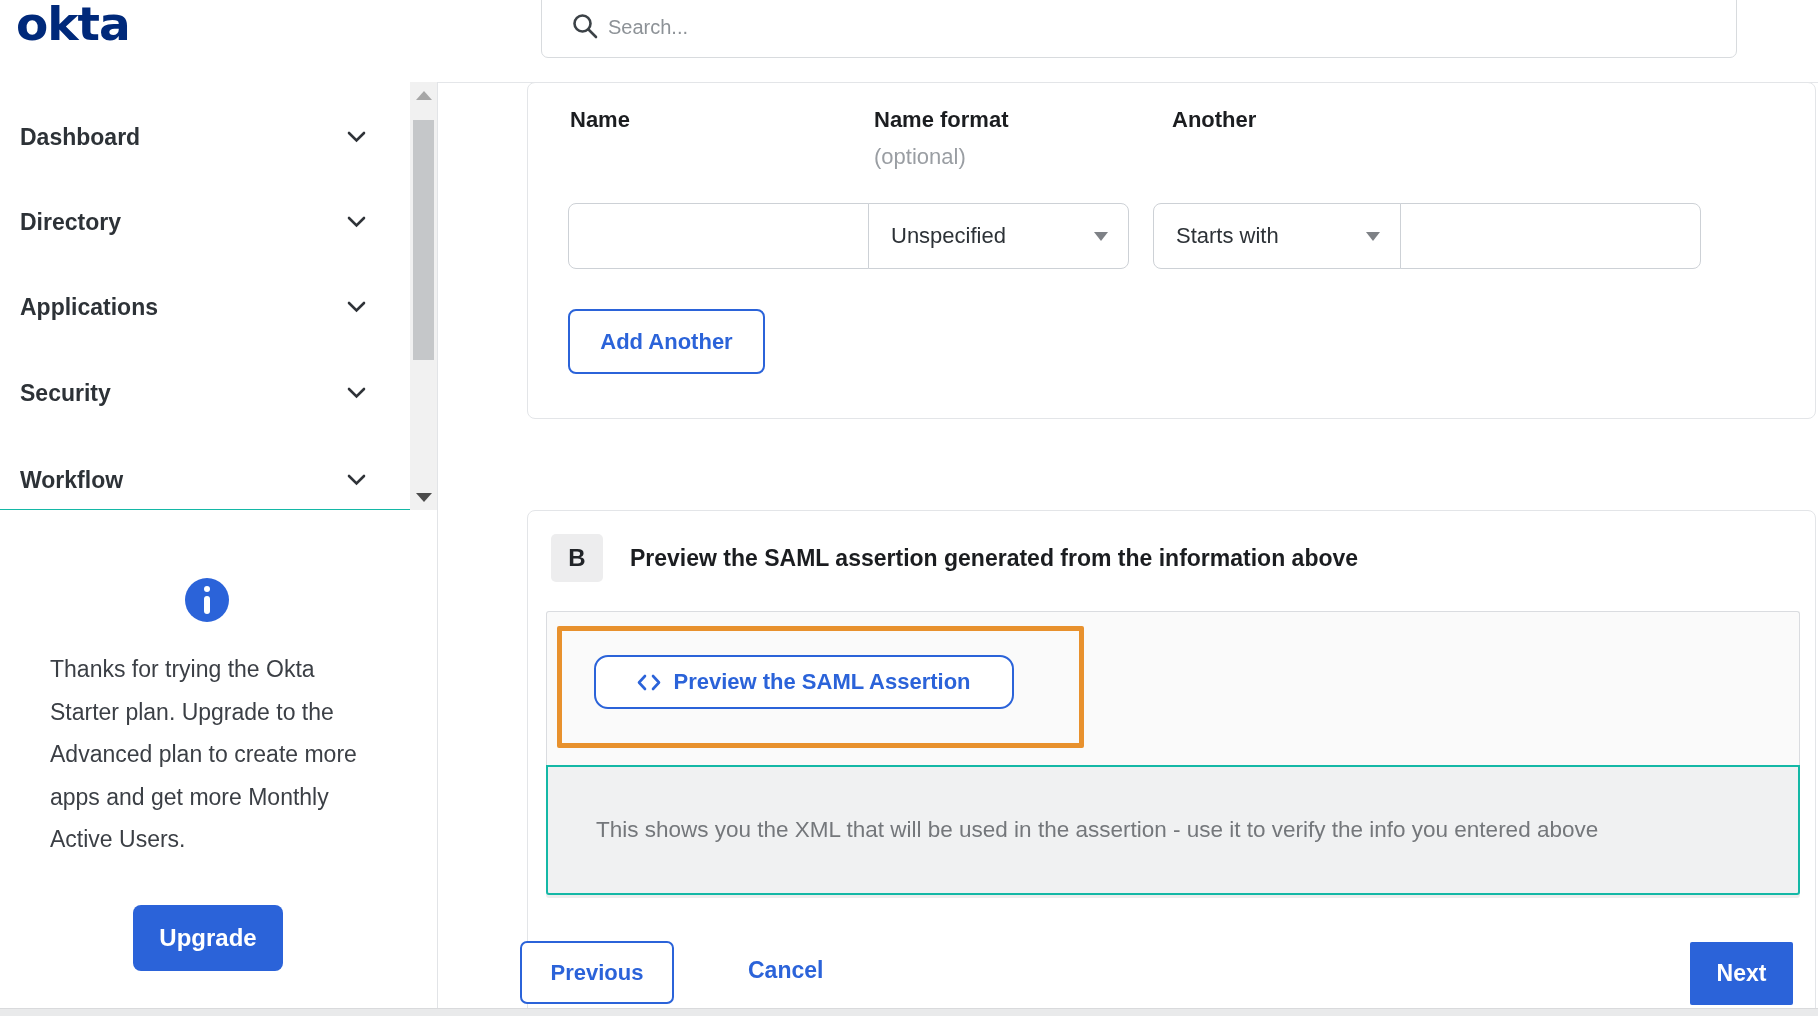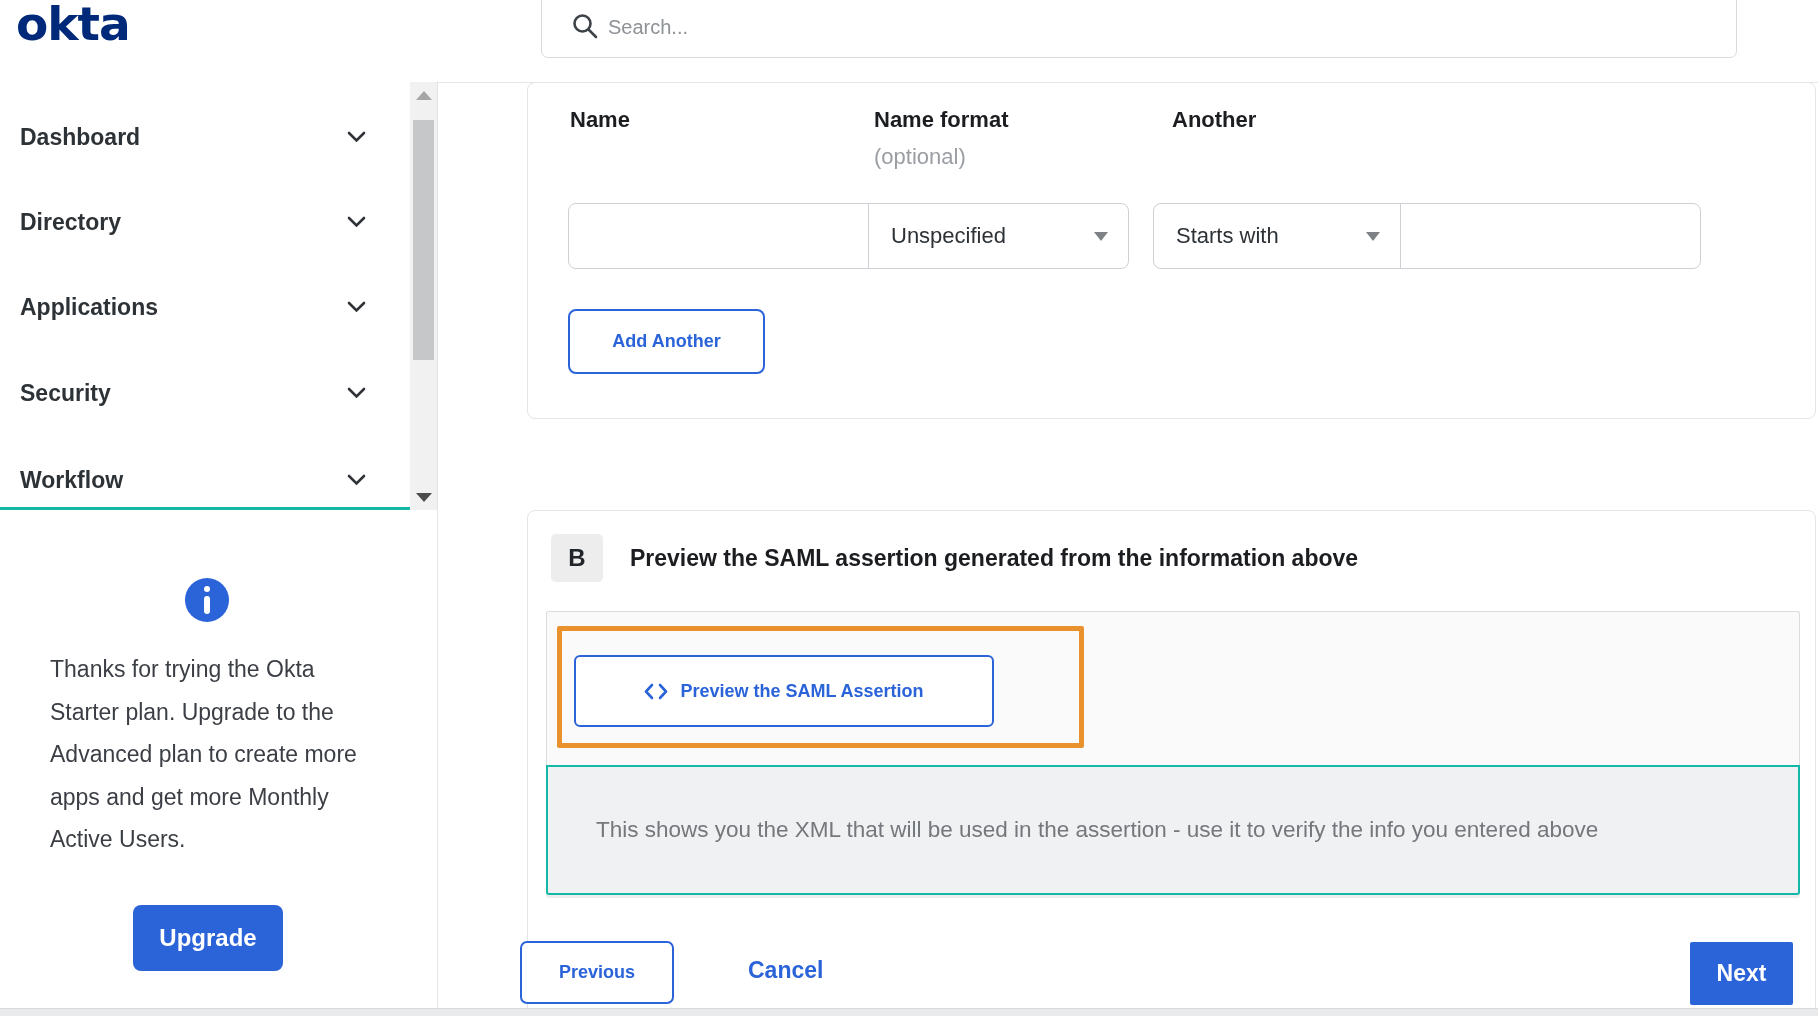--- a/index.html
+++ b/index.html
@@ -13,21 +13,21 @@
   .header-divider { position:absolute; left:0; top:82px; width:1818px; height:1px; background:#e4e6e9; }
   .search-box { position:absolute; left:541px; top:-12px; width:1196px; height:70px;
                 background:#fff; border:1px solid #d8dbde; border-radius:7px; }
   .search-icon { position:absolute; left:30px; top:24px; width:26px; height:26px; }
   .search-input { position:absolute; left:66px; top:18px; width:1080px; height:40px; border:none; outline:none;
                   font-family:"Liberation Sans", sans-serif; font-size:20px; color:#3c4045; background:transparent; }
   .search-input::placeholder { color:#8d9297; opacity:1; }
 
   
   .sidebar-border { position:absolute; left:437px; top:82px; width:1px; height:926px; background:#e2e4e7; }
-  .sidebar-nav { position:absolute; left:0; top:82px; width:437px; height:428px; background:#fff; border-bottom:3px solid #14b8a6; }
+  .sidebar-nav { position:absolute; left:0; top:82px; width:437px; height:428px; background:#fff; border-bottom:1px solid #14b8a6; }
   .nav-item { position:absolute; left:0; width:410px; height:48px; display:flex; align-items:center;
               justify-content:space-between; padding:0 44px 0 20px; cursor:pointer; }
   .nav-item span.lbl { font-size:23px; font-weight:700; color:#2d3237; }
   .chev { width:19px; height:12px; }
 
   
   .scrollbar { position:absolute; left:410px; top:82px; width:27px; height:428px; background:#f1f1f1; }
   .scroll-btn { position:absolute; left:0; width:27px; height:26px; display:flex; align-items:center; justify-content:center; }
   .tri-up { width:0; height:0; border-left:8px solid transparent; border-right:8px solid transparent; border-bottom:9px solid #a6a6a6; }
   .tri-down { width:0; height:0; border-left:8px solid transparent; border-right:8px solid transparent; border-top:9px solid #4c4c4c; }
@@ -53,36 +53,36 @@
   
   .tbox, .sbox { position:absolute; top:203px; height:66px; background:#fff; border:1px solid #cdd1d6; }
   .tbox input { width:100%; height:100%; border:none; outline:none; background:transparent; padding:0 16px;
                 font-family:"Liberation Sans",sans-serif; font-size:22px; color:#2d3237; }
   .sbox { display:flex; align-items:center; justify-content:space-between; padding:0 20px 0 22px; cursor:pointer; }
   .sbox .val { font-size:22px; color:#2d3237; }
   .caret { width:0; height:0; border-left:7px solid transparent; border-right:7px solid transparent; border-top:9px solid #7e8186; }
 
   .btn-outline { display:flex; align-items:center; justify-content:center; gap:12px; background:#fff;
                  border:2px solid #2b63d9; border-radius:8px; color:#2b63d9; font-family:"Liberation Sans",sans-serif;
-                 font-size:18px; font-weight:700; cursor:pointer; }
+                 font-size:22px; font-weight:700; cursor:pointer; }
   .add-another { position:absolute; left:568px; top:309px; width:197px; height:65px; }
 
   
   .b-badge { position:absolute; left:551px; top:534px; width:52px; height:48px; background:#ededee; border-radius:5px;
              display:flex; align-items:center; justify-content:center; font-size:24px; font-weight:700; color:#212428; }
   .b-title { position:absolute; left:630px; top:545px; font-size:23px; font-weight:700; color:#1b1d20; }
 
   .preview-upper { position:absolute; left:546px; top:611px; width:1254px; height:154px; background:#fafafa;
                    border:1px solid #dadce0; border-bottom:none; border-radius:3px 3px 0 0; }
   .preview-lower { position:absolute; left:546px; top:765px; width:1254px; height:130px; background:#f0f1f2;
                    border:2px solid #14b8a6; box-shadow:0 3px 0 rgba(0,0,0,0.07); border-radius:0 0 3px 3px;
                    display:flex; align-items:center; }
   .preview-lower .desc { margin-left:48px; font-size:22.5px; color:#74777b; }
   .highlight-box { position:absolute; left:557px; top:626px; width:527px; height:122px; border:5px solid #e8912d; border-radius:2px; }
-  .preview-btn { position:absolute; left:574px; top:655px; width:420px; height:72px; border-radius:6px; }
+  .preview-btn { position:absolute; left:594px; top:655px; width:420px; height:54px; border-radius:14px; }
   .code-icon { width:24px; height:17px; }
 
   
   .prev-btn { position:absolute; left:520px; top:941px; width:154px; height:63px; border-radius:7px; }
   .cancel-link { position:absolute; left:748px; top:957px; font-size:23px; font-weight:700; color:#2b63d9; cursor:pointer; }
   .next-btn { position:absolute; left:1690px; top:942px; width:103px; height:63px; background:#2b63d9; border:none;
               border-radius:2px; color:#ffffff; font-family:"Liberation Sans",sans-serif; font-size:23px; font-weight:700; cursor:pointer; }
 
   .bottom-strip { position:absolute; left:0; top:1008px; width:1818px; height:8px; background:#e9eaeb; border-top:1px solid #d9dadc; }
 </style>

